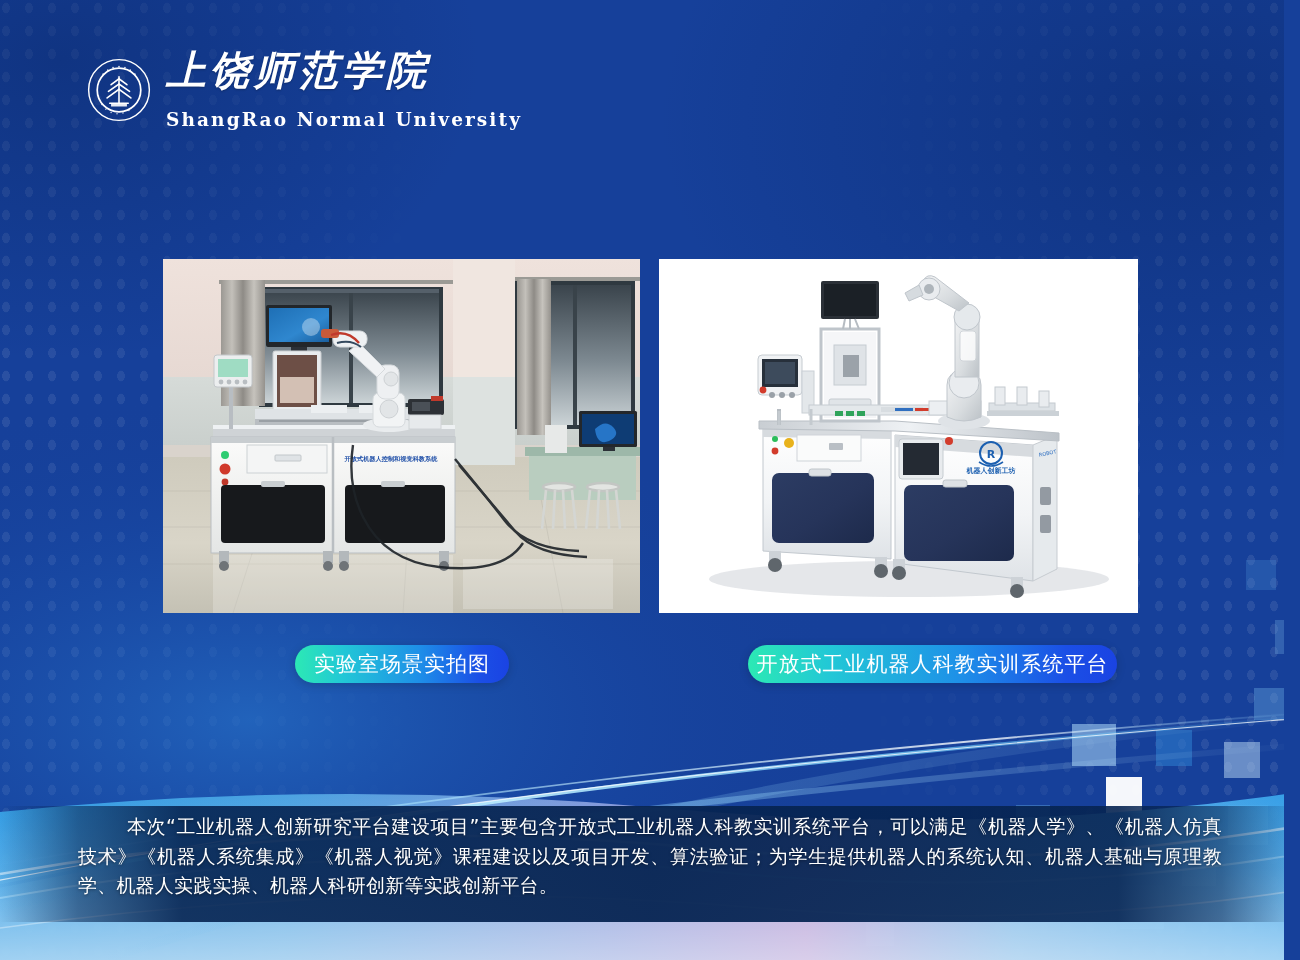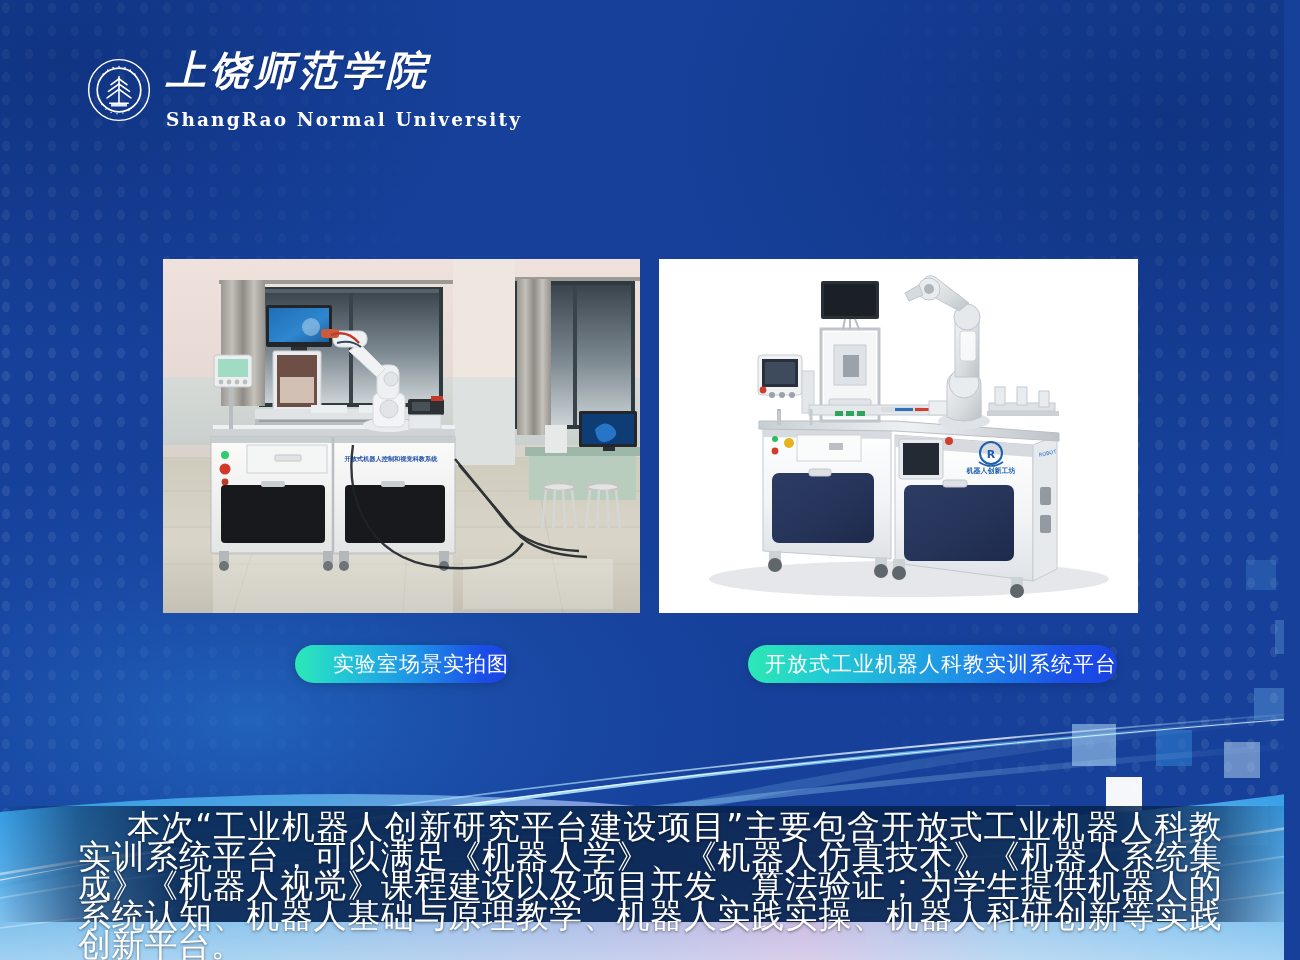--- a/index.html
+++ b/index.html
@@ -54,37 +54,37 @@
   }
 
   
   .photo{position:absolute;overflow:hidden;background:#cfd6dd;}
   #photo-left{left:163px;top:259px;width:477px;height:354px;}
   #photo-right{left:659px;top:259px;width:479px;height:354px;background:#ffffff;}
 
   
   .pill{
     position:absolute;height:38px;border-radius:19px;
-    display:flex;align-items:center;justify-content:flex-end;
+    display:flex;align-items:center;justify-content:center;
     background:linear-gradient(90deg,#2ce9b4 0%,#22c8d6 22%,#1e8fe8 58%,#1b4fe6 86%,#1a43e3 100%);
     color:#ffffff;font-size:21px;letter-spacing:1px;
     box-shadow:0 2px 10px rgba(0,0,0,.18);
     white-space:nowrap;
   }
   #pill-left{left:295px;top:645px;width:214px;}
   #pill-right{left:748px;top:645px;width:369px;}
 
   
   .para-band{
     position:absolute;left:0;top:806px;width:1300px;height:116px;
     background:linear-gradient(90deg,rgba(4,32,76,0) 0%,rgba(5,34,79,.55) 6%,rgba(6,36,82,.9) 14%,rgba(6,36,82,.95) 50%,rgba(6,36,82,.9) 86%,rgba(5,34,79,.55) 94%,rgba(4,32,76,0) 100%);
   }
   .para{
     position:absolute;left:78px;top:812px;width:1144px;
-    color:#ffffff;font-size:33px;line-height:29.5px;text-align:justify;
+    color:#ffffff;font-size:19px;line-height:29.5px;text-align:justify;
     text-indent:49px;letter-spacing:.2px;
     text-shadow:0 1px 3px rgba(0,0,0,.5);
   }
 </style>
 </head>
 <body>
 
 <div class="slide">
 
   <div class="dots left"></div>

